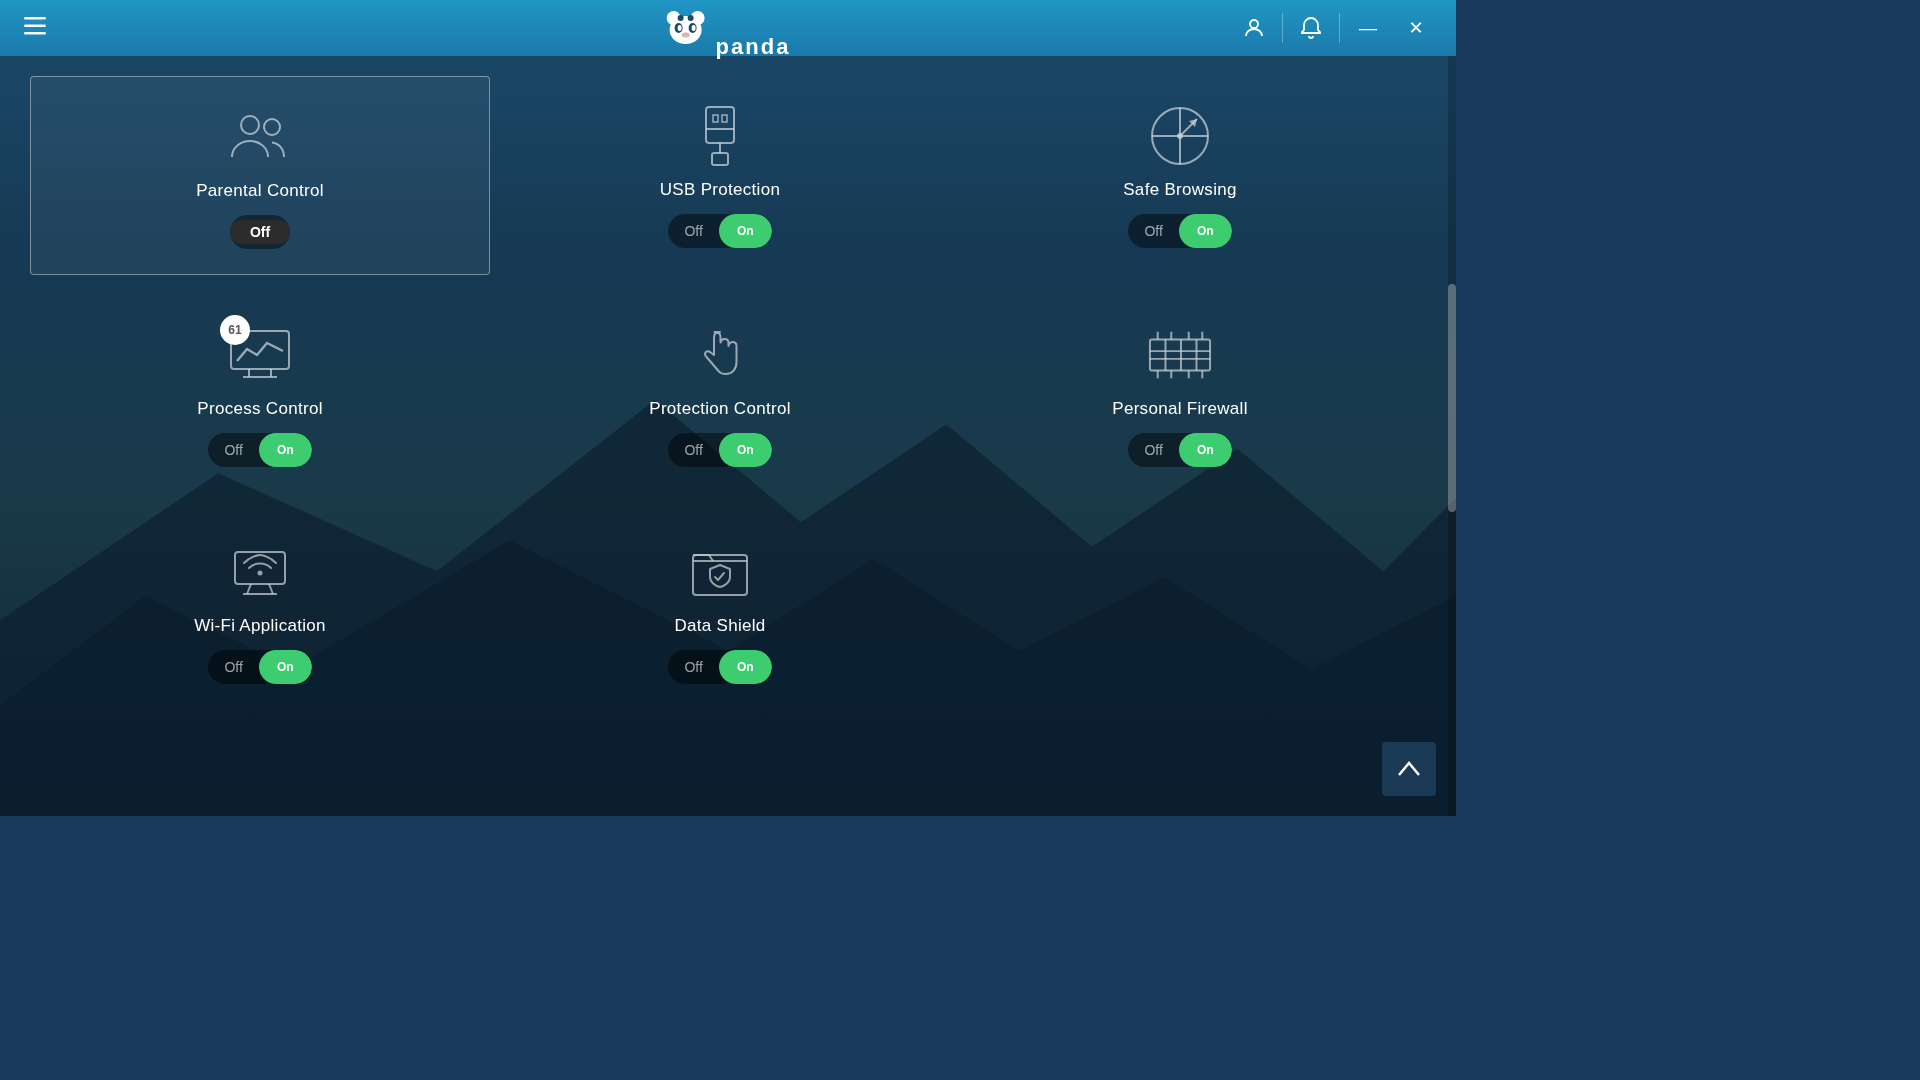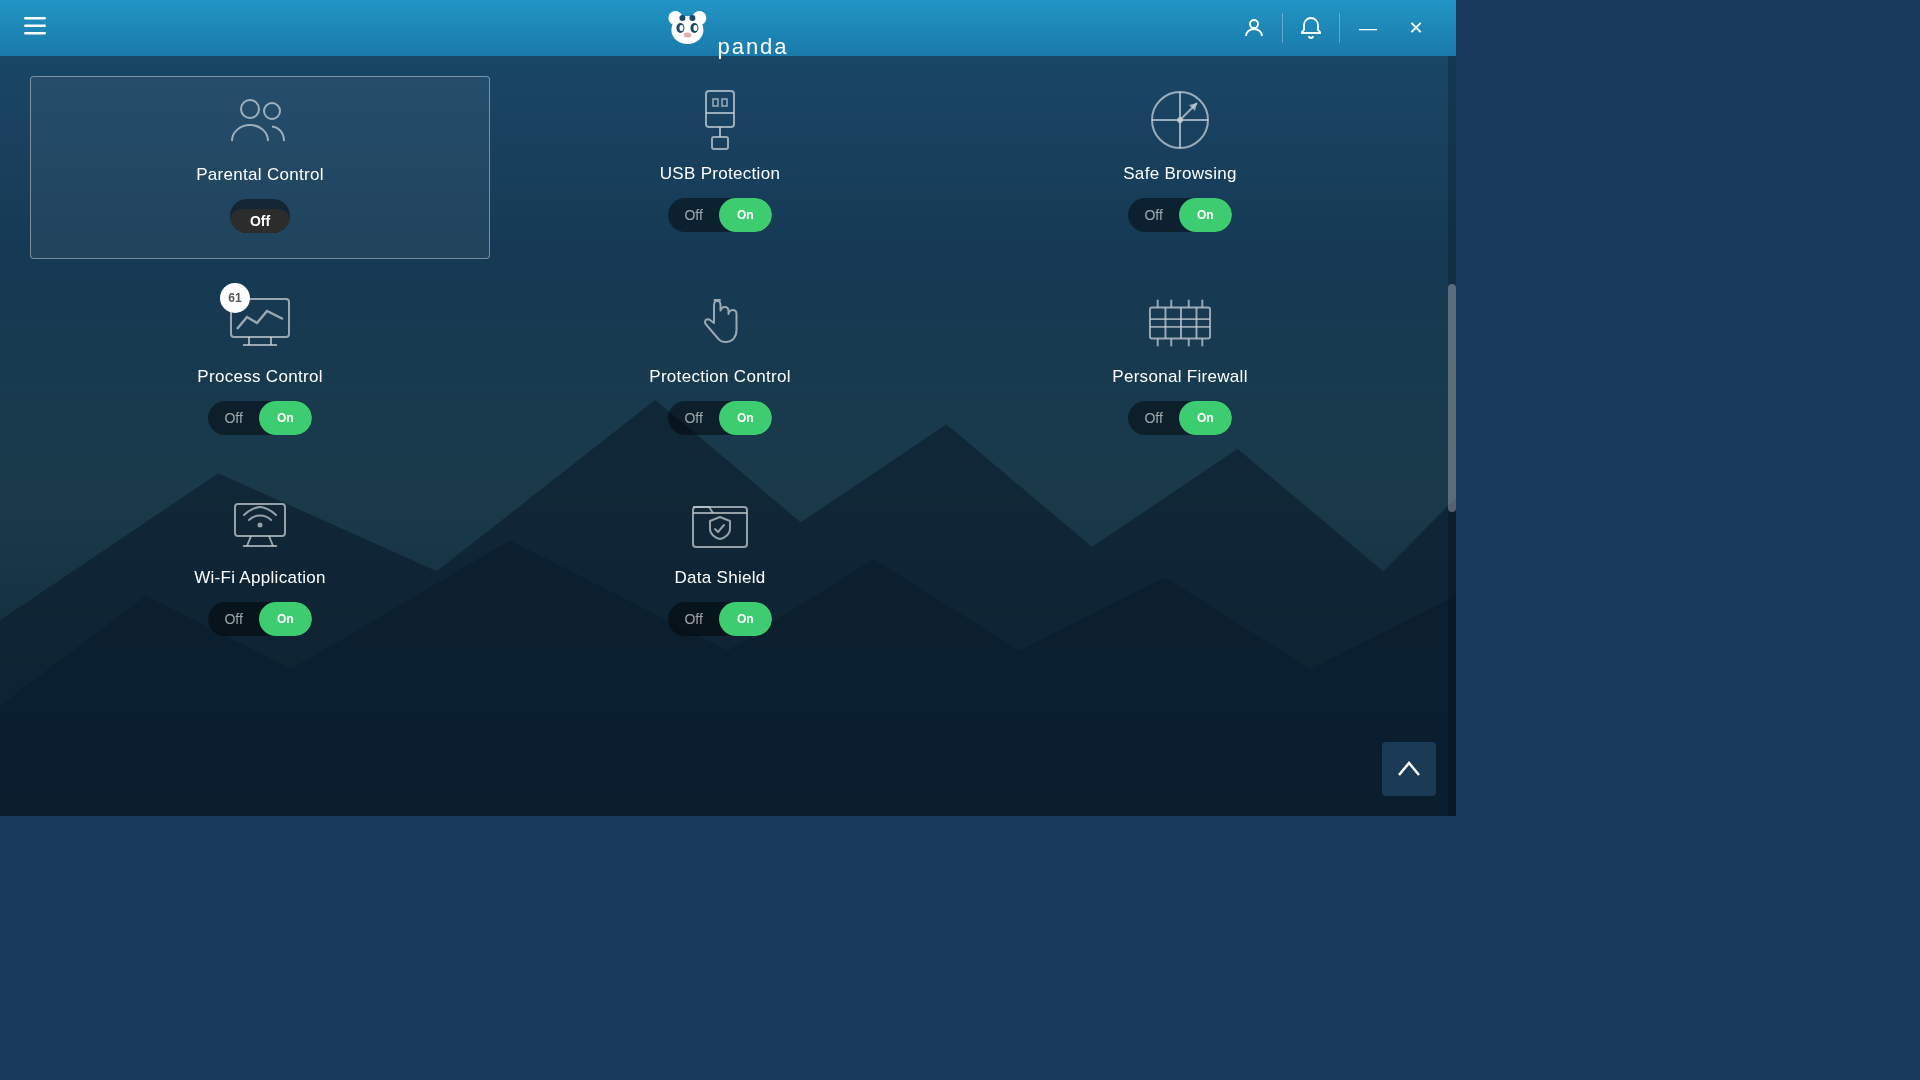--- a/index.html
+++ b/index.html
@@ -83,21 +83,21 @@
     }
 
     .logo-icon {
       width: 40px;
       height: 36px;
     }
 
     .panda-text {
       color: white;
       font-size: 22px;
-      font-weight: 400;
+      font-weight: 700;
       letter-spacing: 2px;
       margin-top: 37px;
     }
 
     .titlebar-right {
       display: flex;
       align-items: center;
       gap: 0;
     }
 
@@ -149,21 +149,21 @@
       grid-template-columns: 1fr 1fr 1fr;
       gap: 20px 0;
       max-width: 1440px;
     }
 
     
     .feature-card {
       display: flex;
       flex-direction: column;
       align-items: center;
-      padding: 12px 20px 25px;
+      padding: 28px 20px 25px;
       cursor: pointer;
       position: relative;
     }
 
     .feature-card.highlighted {
       border: 1.5px solid rgba(255,255,255,0.4);
       border-radius: 4px;
       background: rgba(255,255,255,0.05);
     }
 
@@ -186,21 +186,21 @@
       font-size: 17px;
       font-weight: 400;
       margin-bottom: 14px;
       text-align: center;
       letter-spacing: 0.3px;
     }
 
     
     .toggle-container {
       display: flex;
-      align-items: flex-end;
+      align-items: center;
       background: rgba(0,0,0,0.45);
       border-radius: 20px;
       overflow: hidden;
       height: 34px;
     }
 
     .toggle-off {
       padding: 0 16px;
       color: rgba(255,255,255,0.6);
       font-size: 14px;

